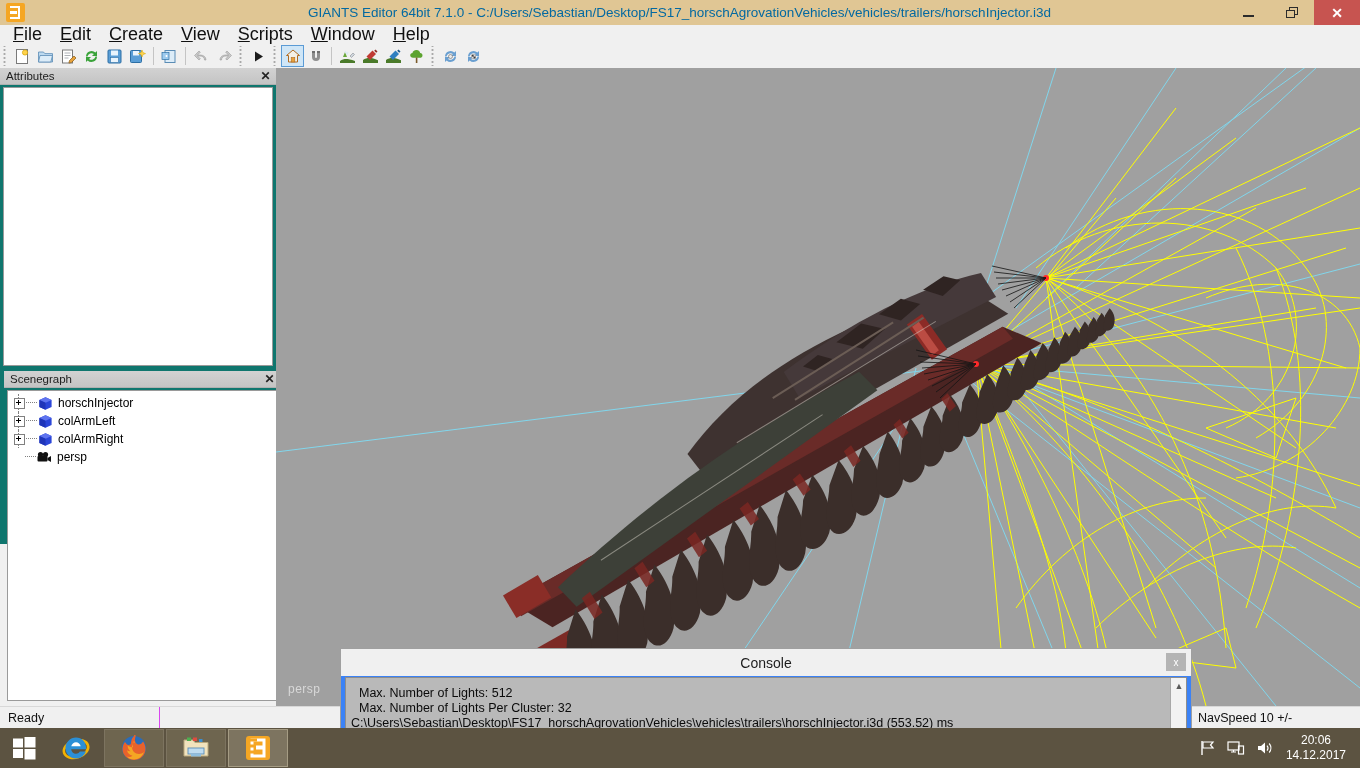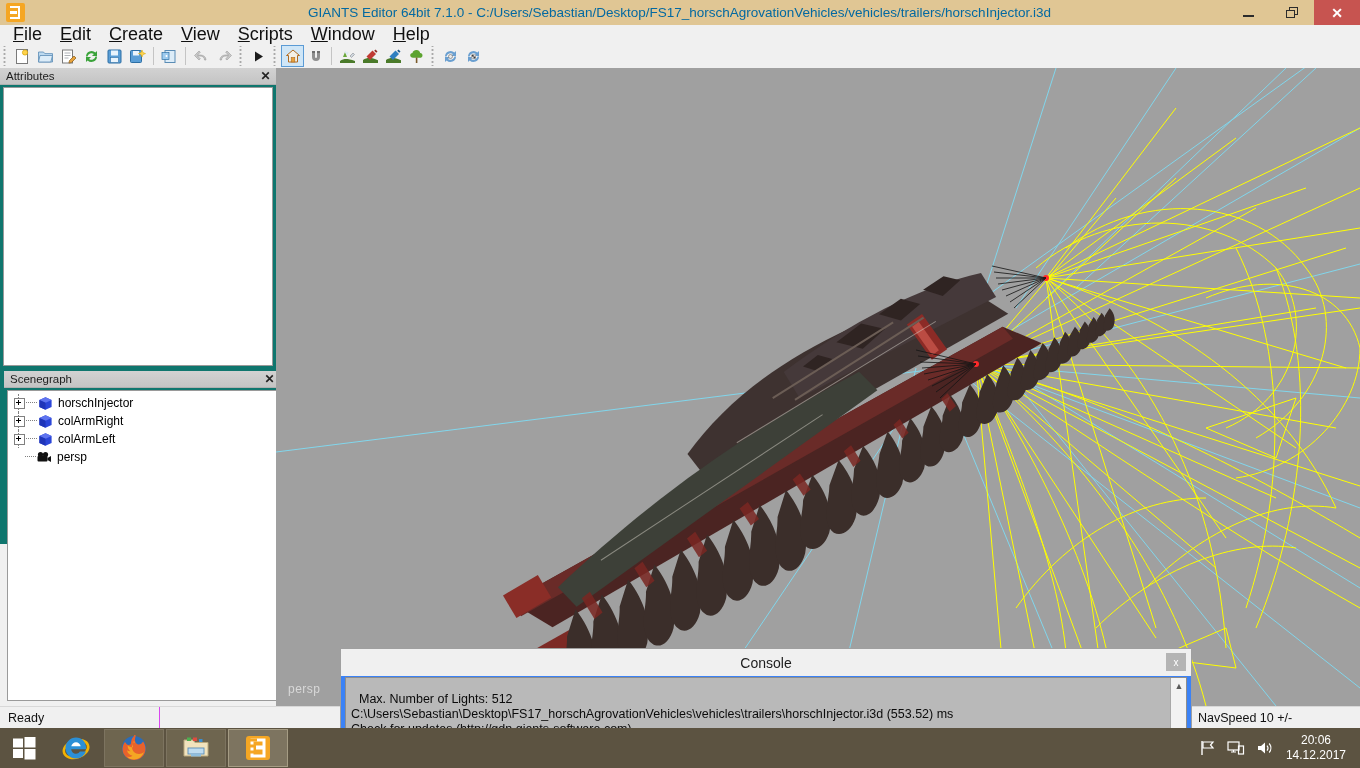--- a/index.html
+++ b/index.html
@@ -270,21 +270,21 @@
   }
   .console-body {
     position: absolute; left: 4px; top: 28px;
     width: 842px; height: 78px;
     background: #b9b9b9;
     border: 1px solid #8d8d8d;
     box-sizing: border-box;
     overflow: hidden;
   }
   .console-lines {
-    position: absolute; left: 0; top: 14px;
+    position: absolute; left: 0; top: 8px;
     width: 820px;
   }
   .console-line {
     font-size: 12.5px;
     color: #0b0b0b;
     line-height: 15px;
     padding-left: 5px;
     white-space: nowrap;
   }
   .console-line.indent { padding-left: 13px; }
@@ -552,33 +552,33 @@
 
           <div class="tree-row">
             <div class="tree-vline"></div>
             <div class="tree-expander"></div>
             <div class="tree-dots"></div>
             <svg class="tree-icon" viewBox="0 0 17 15">
               <path d="M8.5 1.2L14.6 4v7l-6.1 2.8L2.4 11V4z" fill="#2b46d8"></path>
               <path d="M8.5 1.2L14.6 4 8.5 6.8 2.4 4z" fill="#5f74ef"></path>
               <path d="M8.5 6.8V13.8L2.4 11V4z" fill="#1f35b8"></path>
             </svg>
-            <span class="tree-label">colArmRight</span>
+            <span class="tree-label">colArmLeft</span>
           </div>
 
           <div class="tree-row">
             <div class="tree-vline"></div>
             <div class="tree-expander"></div>
             <div class="tree-dots"></div>
             <svg class="tree-icon" viewBox="0 0 17 15">
               <path d="M8.5 1.2L14.6 4v7l-6.1 2.8L2.4 11V4z" fill="#2b46d8"></path>
               <path d="M8.5 1.2L14.6 4 8.5 6.8 2.4 4z" fill="#5f74ef"></path>
               <path d="M8.5 6.8V13.8L2.4 11V4z" fill="#1f35b8"></path>
             </svg>
-            <span class="tree-label">colArmLeft</span>
+            <span class="tree-label">colArmRight</span>
           </div>
 
           <div class="tree-row">
             <div class="tree-spacer"></div>
             <div class="tree-dots"></div>
             <svg class="tree-icon" viewBox="0 0 17 15">
               <circle cx="4.5" cy="4.5" r="2.6" fill="#111111"></circle>
               <circle cx="9.5" cy="4.5" r="2.6" fill="#111111"></circle>
               <rect x="1.5" y="6" width="10" height="5.5" rx="1" fill="#111111"></rect>
               <path d="M11.5 8l3.5-2v6l-3.5-2z" fill="#111111"></path>
@@ -780,20 +780,21 @@
   </div>
 
   <div class="console-win">
     <div class="console-title">
       <span class="console-title-text">Console</span>
       <span class="console-close">x</span>
     </div>
     <div class="console-body">
       <div class="console-lines">
         <div class="console-line indent">Max. Number of Lights: 512</div>
+        <div class="console-line indent">Max. Number of Lights Per Cluster: 32</div>
         <div class="console-line">C:\Users\Sebastian\Desktop\FS17_horschAgrovationVehicles\vehicles\trailers\horschInjector.i3d (553.52) ms</div>
         <div class="console-line">Check for updates (http://gdn.giants-software.com)</div>
       </div>
       <div class="console-scroll">
         <div class="sb-arrow">▲</div>
         <div class="sb-thumb"></div>
         <div class="sb-arrow down">▼</div>
       </div>
     </div>
   </div>

